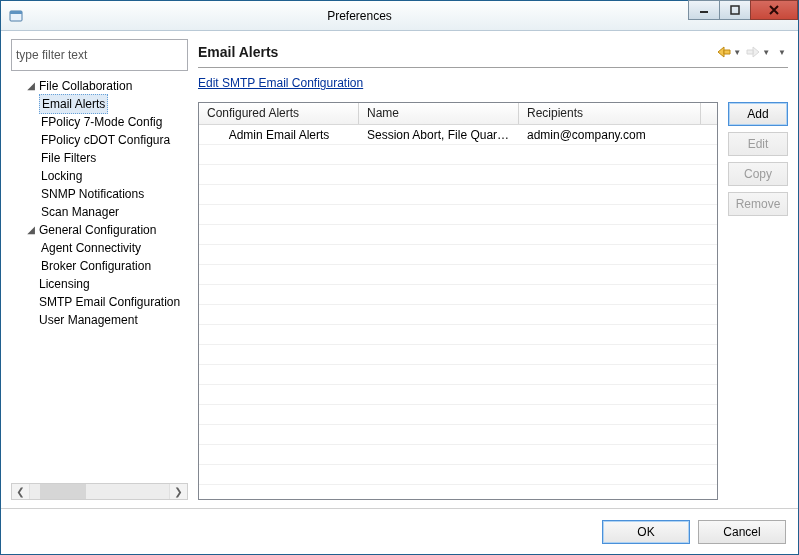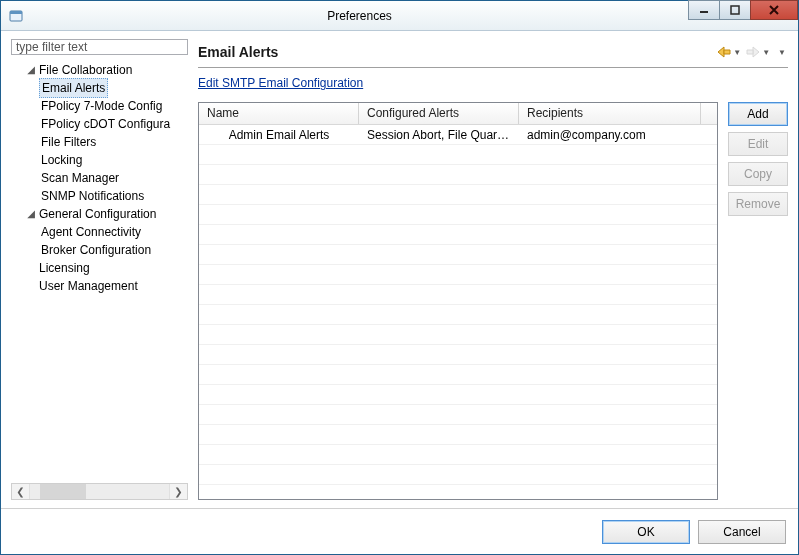--- a/index.html
+++ b/index.html
@@ -10,21 +10,21 @@
   .titlebar .icon-box { width:30px; display:flex; align-items:center; justify-content:center; }
   .titlebar .title { flex:1; display:flex; align-items:center; justify-content:center; font-size:12px; color:#000; }
   .win-controls { display:flex; align-items:flex-start; }
   .win-btn { width:32px; height:20px; margin-top:-1px; margin-right:0; border:1px solid #7a8fa0; background:linear-gradient(#eef3f8,#cddbe6); display:flex; align-items:center; justify-content:center; font-size:11px; }
   .win-btn + .win-btn { margin-left:-1px; }
   .win-btn.close { background:linear-gradient(#d66a5e,#c8493a); border-color:#8c3c32; color:#3a0f0c; width:48px;}
   .win-btn svg { display:block; }
   
   .body { flex:1; display:flex; padding:8px 10px 8px 10px; gap:10px; overflow:hidden; }
   .sidebar { width:177px; display:flex; flex-direction:column; }
-  .filter-input { height:16px; border:1px solid #abadb3; padding:2px 4px; width:100%; font-size:12px; color:#000; }
+  .filter-input { height:32px; border:1px solid #abadb3; padding:2px 4px; width:100%; font-size:12px; color:#000; }
   .filter-input::placeholder { color:#555; font-style:normal; }
   .tree { flex:1; margin-top:6px; overflow:hidden; white-space:nowrap; line-height:18px; font-size:12px;}
   .tree-row { display:flex; align-items:center; height:18px; padding-left:2px; cursor:default;}
   .tree-toggle { width:12px; display:inline-flex; justify-content:center; color:#5a5a5a; font-size:10px;}
   .indent1 { padding-left:14px;}
   .indent2 { padding-left:28px;}
   .tree-row.selected span.lbl { background:#deeaf6; border:1px dotted #66a0d8; padding:0 2px;}
   .tree-row span.lbl { padding:0 2px;}
   .tree-scroll { height:17px; border:1px solid #cfcfcf; display:flex; align-items:stretch; margin-top:4px;}
   .ts-btn { width:18px; background:#f3f3f3; display:flex; align-items:center; justify-content:center; border-right:1px solid #e0e0e0; color:#606060; font-size:10px;}
@@ -113,37 +113,40 @@
         <div class="tree-row indent2">
             <span class="lbl">FPolicy cDOT Configura</span>
           </div>
         <div class="tree-row indent2">
             <span class="lbl">File Filters</span>
           </div>
         <div class="tree-row indent2">
             <span class="lbl">Locking</span>
           </div>
         <div class="tree-row indent2">
+            <span class="lbl">SNMP Notifications</span>
+          </div>
+        <div class="tree-row indent2">
             <span class="lbl">Scan Manager</span>
-          </div>
-        <div class="tree-row indent2">
-            <span class="lbl">SNMP Notifications</span>
           </div>
         <div class="tree-row indent1">
             <span class="tree-toggle">◢</span>
             <span class="lbl">General Configuration</span>
           </div>
         <div class="tree-row indent2">
             <span class="lbl">Agent Connectivity</span>
           </div>
         <div class="tree-row indent2">
             <span class="lbl">Broker Configuration</span>
           </div>
         <div class="tree-row indent1" style="padding-left:26px">
             <span class="lbl">Licensing</span>
+          </div>
+        <div class="tree-row indent1" style="padding-left:26px">
+            <span class="lbl">SMTP Email Configuration</span>
           </div>
         <div class="tree-row indent1" style="padding-left:26px">
             <span class="lbl">User Management</span>
           </div>
       </div>
       <div class="tree-scroll">
         <div class="ts-btn">❮</div>
         <div class="ts-track">
             <div class="ts-thumb"></div>
           </div>
@@ -176,22 +179,22 @@
           </div>
           <span class="drop-tri" style="margin-left:4px">▼</span>
         </div>
       </div>
       <div class="main-sep"></div>
       <a class="link">Edit SMTP Email Configuration</a>
 
       <div class="content-row">
         <div class="table-wrap">
           <div class="thead">
+            <div class="th c2">Configured Alerts</div>
             <div class="th c1">Name</div>
-            <div class="th c2">Configured Alerts</div>
             <div class="th c3">Recipients</div>
             <div class="th c4"></div>
           </div>
           <div class="tbody" id="tbody">
               <div class="trow">
                 <div class="td c1">Admin Email Alerts</div>
                 <div class="td c2">Session Abort, File Quaran...</div>
                 <div class="td c3">admin@company.com</div>
               </div>
               <div class="trow">

